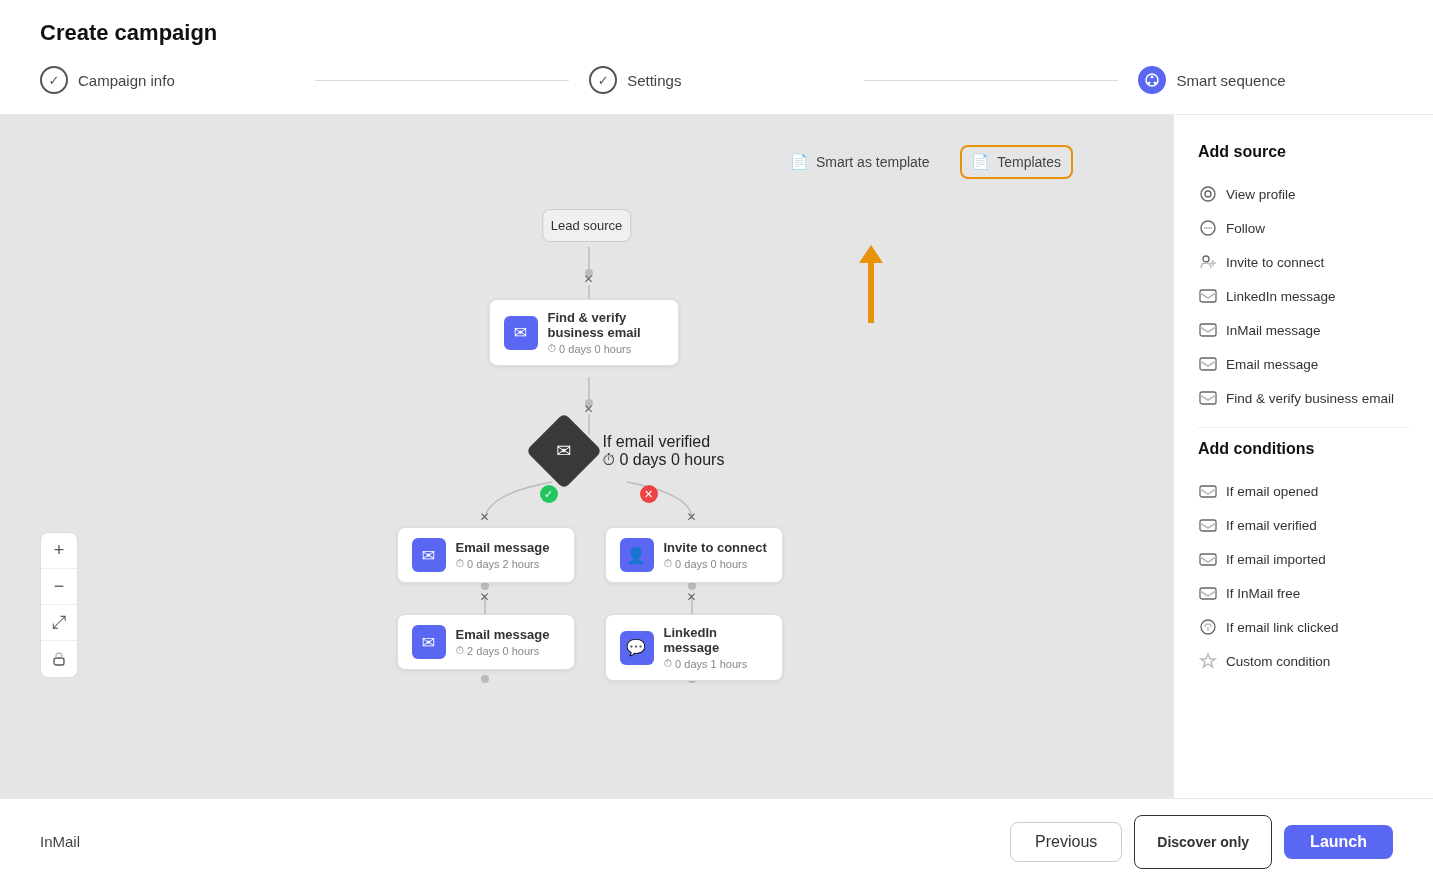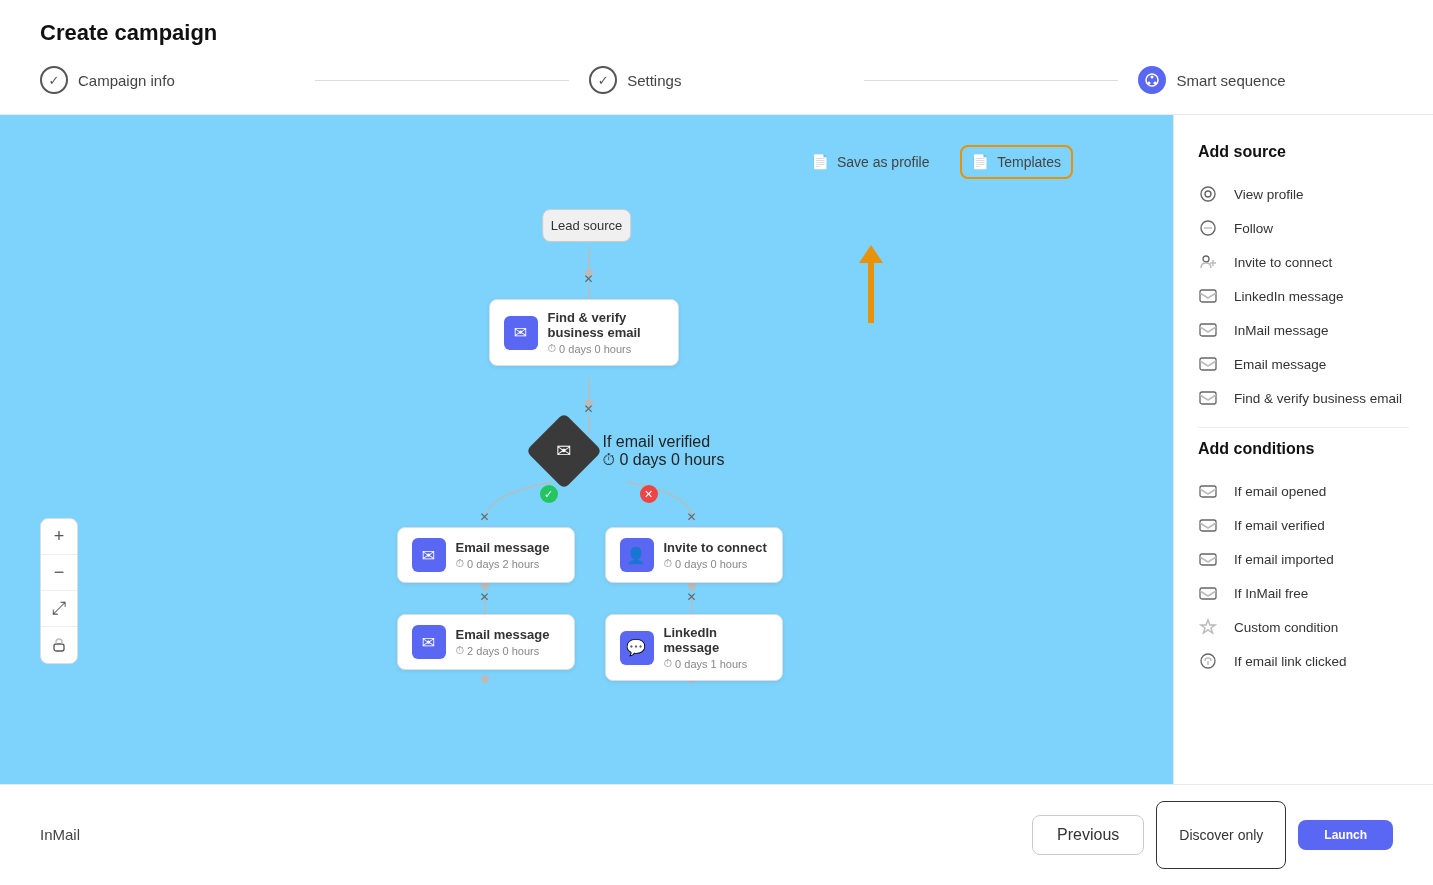--- a/index.html
+++ b/index.html
@@ -1,18 +1,18 @@
 <!DOCTYPE html>
 <html><head>
   <meta charset="utf-8">
   <style>
     * { box-sizing: border-box; margin: 0; padding: 0; }
     body { font-family: -apple-system, BlinkMacSystemFont, 'Segoe UI', sans-serif; background: #f5f6fa; color: #222; min-height: 885px; min-width: 1433px; }
 
-    .page { display: flex; flex-direction: column; min-height: 885px; background: #7dd3fc; }
+    .page { display: flex; flex-direction: column; min-height: 885px; background: #e5e5e5; }
 
     
     .header { background: #fff; padding: 20px 40px; border-bottom: 1px solid #e8e8e8; }
     .header-title { font-size: 22px; font-weight: 700; color: #111; margin-bottom: 20px; }
     .steps { display: flex; align-items: center; gap: 0; }
     .step { display: flex; align-items: center; gap: 10px; flex: 1; }
     .step-icon { width: 28px; height: 28px; border-radius: 50%; border: 2px solid #bbb; display: flex; align-items: center; justify-content: center; font-size: 13px; color: #666; }
     .step-icon.done { border-color: #555; color: #555; }
     .step-icon.active { border-color: #5a67f2; background: #5a67f2; color: #fff; font-size: 16px; }
     .step-label { font-size: 15px; color: #444; }
@@ -59,27 +59,27 @@
     
     .zoom-controls { position: absolute; bottom: 120px; left: 40px; display: flex; flex-direction: column; gap: 0; background: #fff; border: 1px solid #ddd; border-radius: 8px; overflow: hidden; }
     .zoom-btn { width: 36px; height: 36px; display: flex; align-items: center; justify-content: center; cursor: pointer; font-size: 18px; color: #555; border: none; background: none; border-bottom: 1px solid #eee; }
     .zoom-btn:last-child { border-bottom: none; }
 
     
     .footer { background: #fff; border-top: 1px solid #e8e8e8; padding: 16px 40px; display: flex; align-items: center; justify-content: space-between; }
     .footer-left .cancel-btn { background: none; border: none; font-size: 15px; color: #444; cursor: pointer; }
     .footer-right { display: flex; align-items: center; gap: 12px; }
     .btn-previous { background: none; border: 1.5px solid #ccc; border-radius: 8px; padding: 10px 24px; font-size: 16px; cursor: pointer; color: #333; }
-    .btn-discover { background: none; border: 1.5px solid #333; border-radius: 8px; padding: 25px 22px; font-size: 14px; cursor: pointer; color: #333; font-weight: 400; }
-    .btn-launch { background: #5a67f2; border: none; border-radius: 8px; padding: 8px 26px; font-size: 12px; cursor: pointer; color: #fff; font-weight: 600; }
+    .btn-discover { background: none; border: 1.5px solid #333; border-radius: 8px; padding: 18px 22px; font-size: 14px; cursor: pointer; color: #333; font-weight: 700; }
+    .btn-launch { background: #5a67f2; border: none; border-radius: 8px; padding: 8px 26px; font-size: 16px; cursor: pointer; color: #fff; font-weight: 600; }
 
     
     .right-panel { width: 260px; background: #fff; border-left: 1px solid #e8e8e8; padding: 28px 24px; }
     .panel-section-title { font-size: 16px; font-weight: 700; color: #111; margin-bottom: 16px; }
-    .panel-item { display: flex; align-items: center; gap: 16px; padding: 7px 0; cursor: pointer; font-size: 13.5px; color: #333; }
+    .panel-item { display: flex; align-items: center; gap: 8px; padding: 7px 0; cursor: pointer; font-size: 13.5px; color: #333; }
     .panel-item-icon { width: 20px; height: 20px; display: flex; align-items: center; justify-content: center; font-size: 15px; color: #666; flex-shrink: 0; }
     .panel-divider { height: 1px; background: #eee; margin: 12px 0; }
 
     
     line, path { stroke: #bbb; stroke-width: 1.5; fill: none; }
     .dot { fill: #bbb; stroke: none; }
   </style>
 </head>
 <body>
 
@@ -115,21 +115,21 @@
     </div>
   </div>
 
   <div class="main">
 
     <div class="canvas-area">
 
       <div class="toolbar">
         <button class="toolbar-btn">
           <span style="font-size:15px;">📄</span>
-          <span>Save as profile</span>
+          <span>Smart as template</span>
         </button>
         <button class="toolbar-btn active">
           <span style="font-size:15px;">📄</span>
           <span>Templates</span>
         </button>
       </div>
 
       <div class="arrow-indicator" style="position:absolute; top:130px; right:290px;">
         <div class="arrow-up"></div>
         <div class="arrow-shaft"></div>
@@ -378,34 +378,34 @@
           <svg width="18" height="18" viewBox="0 0 18 18" fill="none">
               <rect x="1" y="4" width="16" height="11" rx="2" stroke="#666" stroke-width="1.3"></rect>
               <path d="M1 7l8 5 8-5" stroke="#666" stroke-width="1.3"></path>
             </svg>
         </div>
         <span>If InMail free</span>
       </div>
       <div class="panel-item">
         <div class="panel-item-icon">
           <svg width="18" height="18" viewBox="0 0 18 18" fill="none">
-              <path d="M9 2l2 5h5l-4 3 1.5 5L9 12l-4.5 3L6 10 2 7h5z" stroke="#666" stroke-width="1.2"></path>
-            </svg>
-        </div>
-        <span>Custom condition</span>
-      </div>
-      <div class="panel-item">
-        <div class="panel-item-icon">
-          <svg width="18" height="18" viewBox="0 0 18 18" fill="none">
               <circle cx="9" cy="9" r="7" stroke="#666" stroke-width="1.3"></circle>
               <path d="M6 9a3 3 0 0 1 6 0" stroke="#666" stroke-width="1.3"></path>
               <line x1="9" y1="9" x2="9" y2="13" stroke="#666" stroke-width="1.3"></line>
             </svg>
         </div>
         <span>If email link clicked</span>
+      </div>
+      <div class="panel-item">
+        <div class="panel-item-icon">
+          <svg width="18" height="18" viewBox="0 0 18 18" fill="none">
+              <path d="M9 2l2 5h5l-4 3 1.5 5L9 12l-4.5 3L6 10 2 7h5z" stroke="#666" stroke-width="1.2"></path>
+            </svg>
+        </div>
+        <span>Custom condition</span>
       </div>
 
     </div>
   </div>
 
   <div class="footer">
     <div class="footer-left">
       <button class="cancel-btn">InMail</button>
     </div>
     <div class="footer-right">

